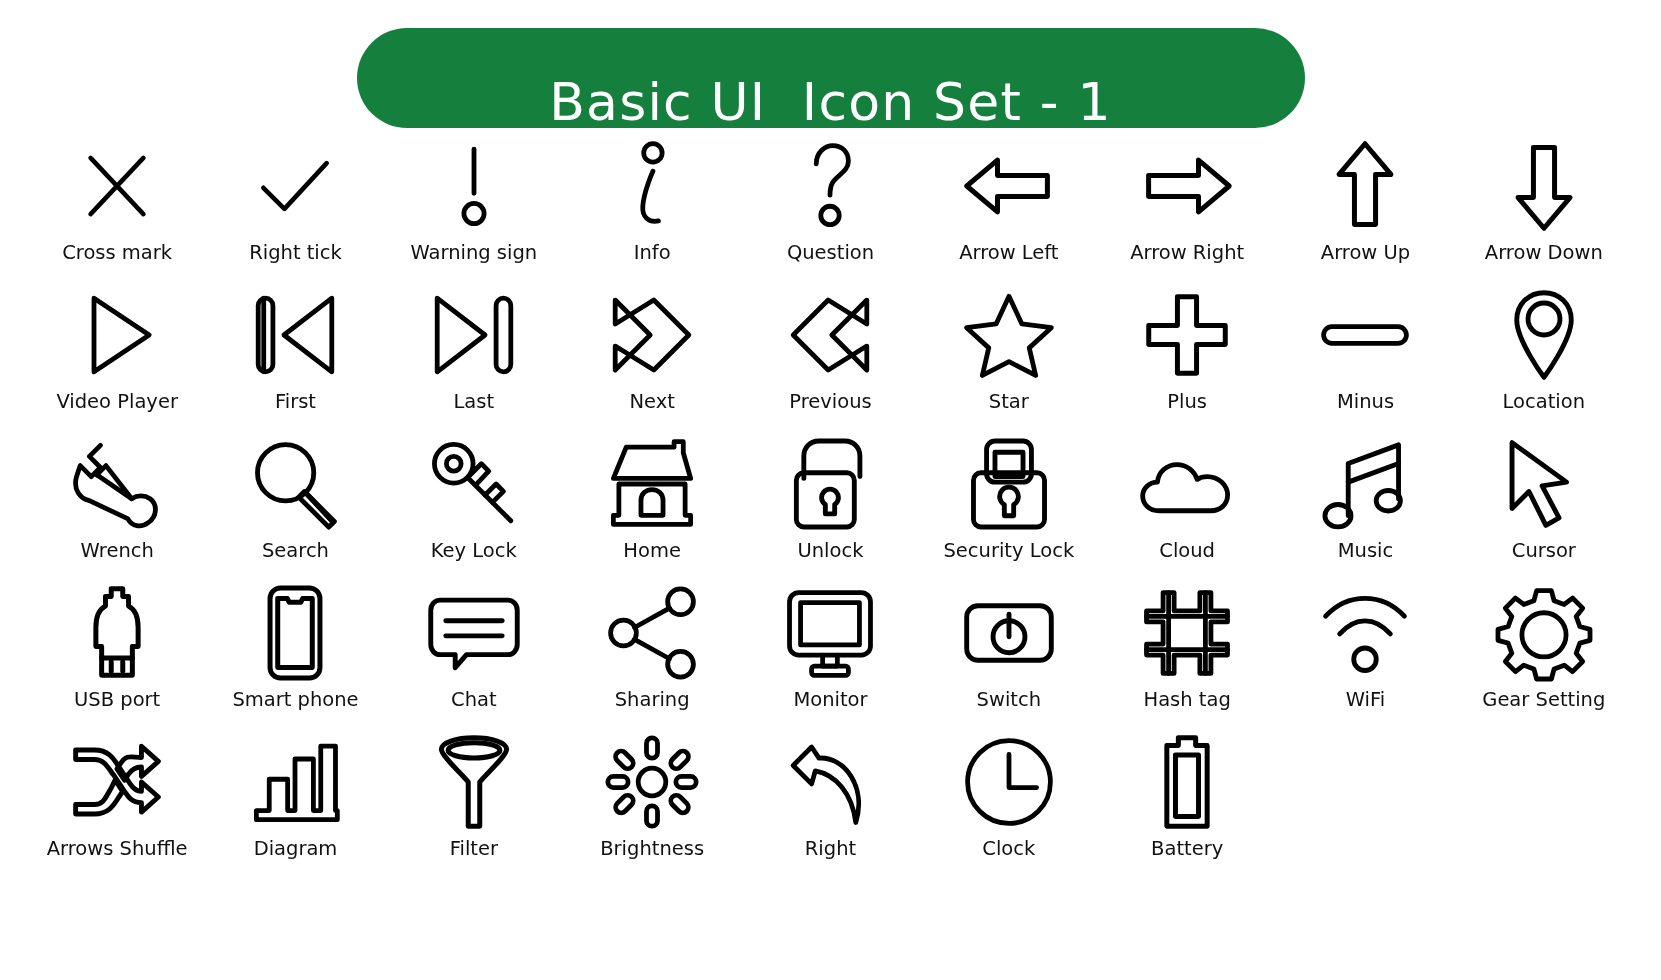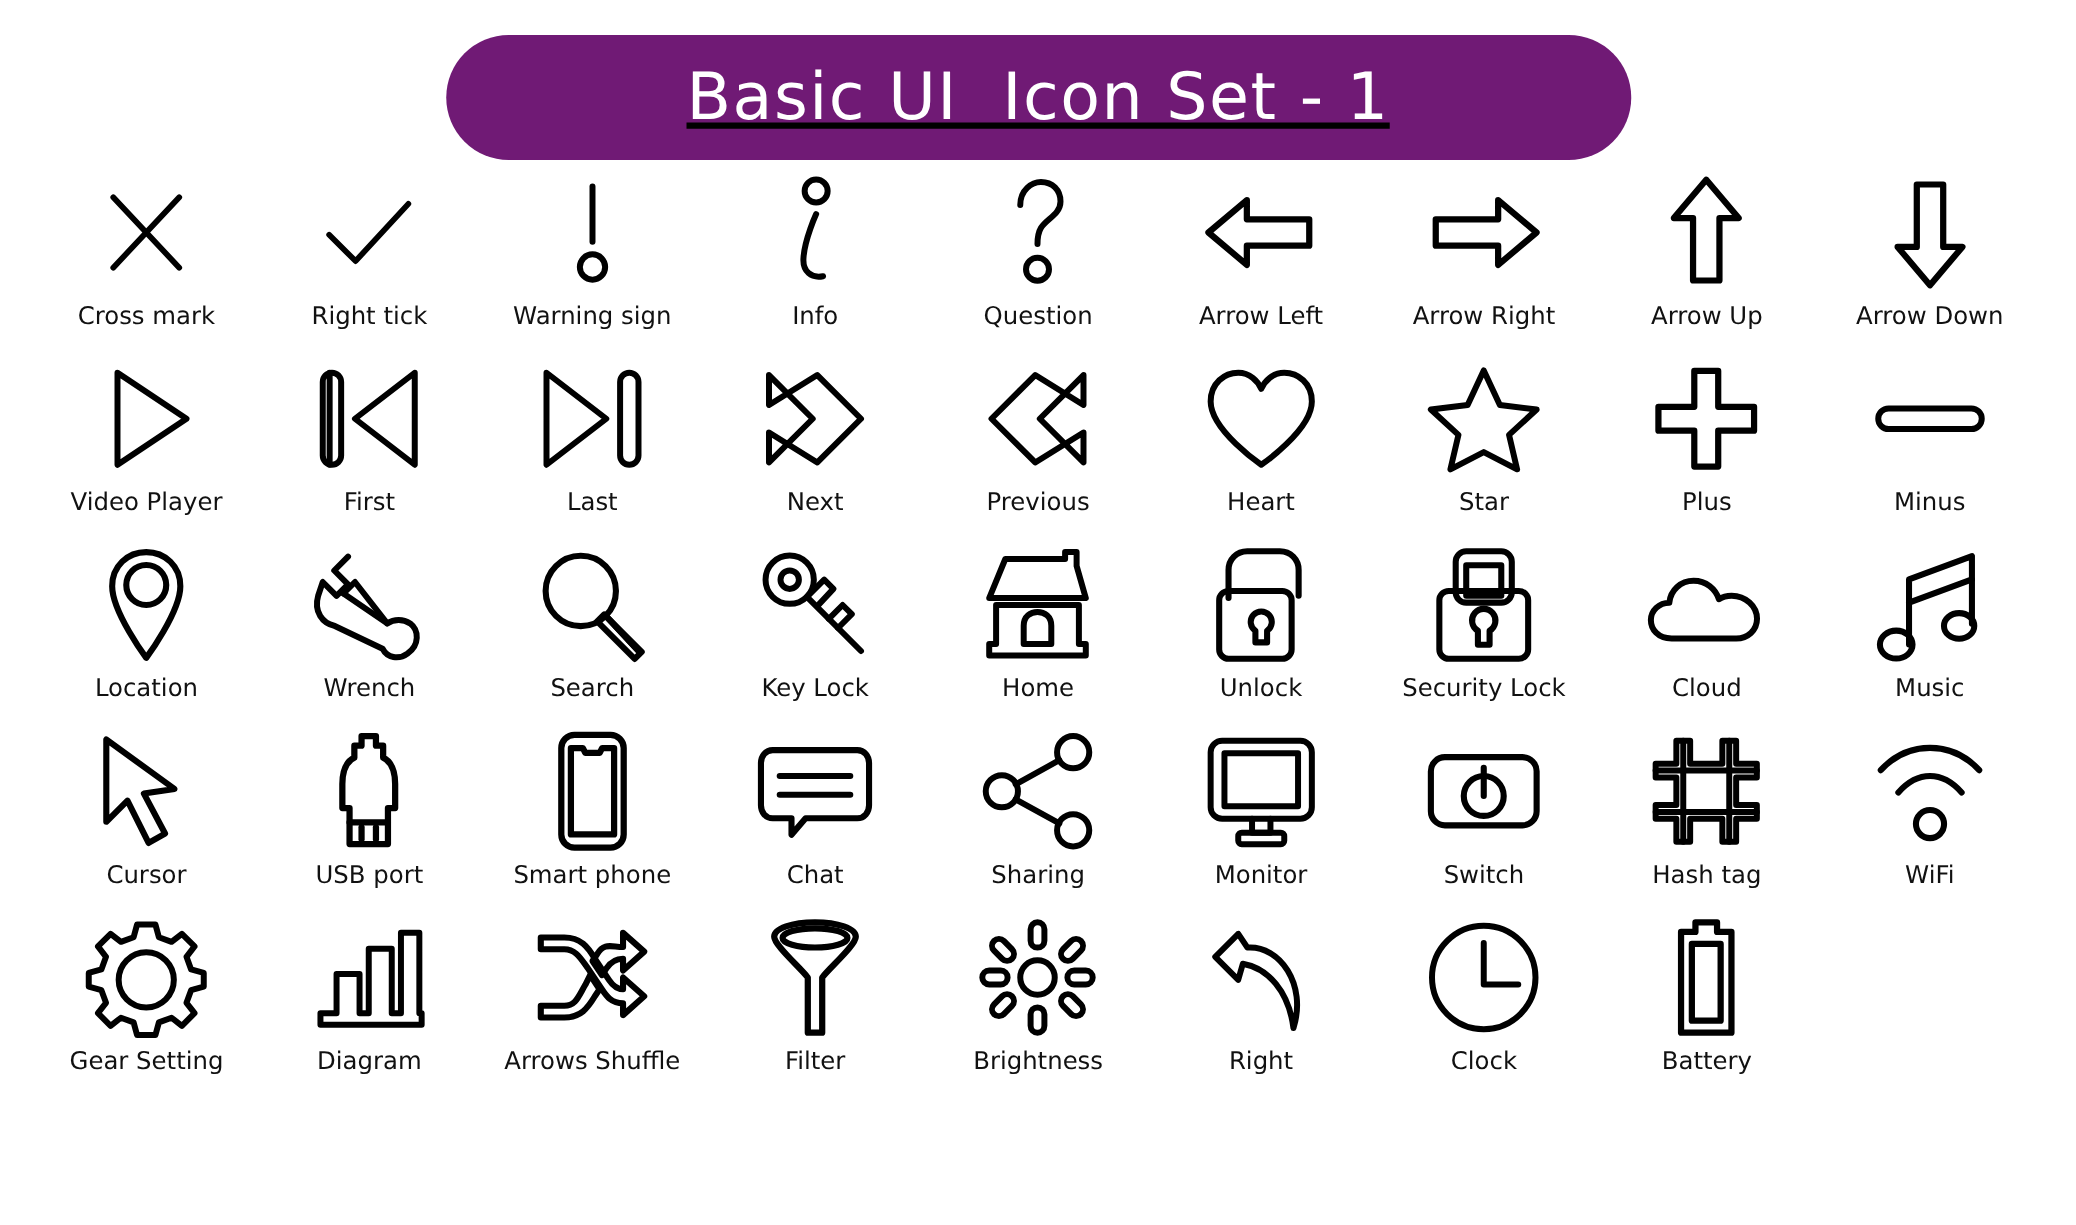--- a/index.html
+++ b/index.html
@@ -20,28 +20,27 @@
   
   .banner-wrap {
     position: absolute;
     top: 28px;
     left: 0;
     width: 1661px;
     display: flex;
     justify-content: center;
   }
   .banner {
-    background: #701a75;
+    background: #15803d;
     border-radius: 64px;
     width: 948px;
     height: 100px;
     display: flex;
-    align-items: center;
+    align-items: flex-end;
     justify-content: center;
-    text-decoration: underline;
   }
   .banner-title {
     color: #ffffff;
     font-family: "DejaVu Sans", sans-serif;
     font-size: 52px;
     font-weight: 400;
     letter-spacing: 1.2px;
     white-space: pre;
     line-height: 1;
   }
@@ -214,28 +213,20 @@
       <div class="cell">
         <div class="glyph">
           <svg width="92" height="92" viewBox="0 0 96 100">
             <path class="ico" d="M88 12 L50 50 L88 88 L88 62 L46 88 L8 50 L46 12 L88 38 Z"></path>
           </svg>
         </div>
         <div class="caption">Previous</div>
       </div>
       <div class="cell">
         <div class="glyph">
-          <svg width="92" height="86" viewBox="0 0 100 92">
-            <path class="ico" d="M50 86 C50 86 6 56 6 31 C6 15 18 6 30 6 C40 6 47 13 50 20 C53 13 60 6 70 6 C82 6 94 15 94 31 C94 56 50 86 50 86 Z"></path>
-          </svg>
-        </div>
-        <div class="caption">Heart</div>
-      </div>
-      <div class="cell">
-        <div class="glyph">
           <svg width="92" height="90" viewBox="0 0 100 96">
             <path class="ico" d="M50 6 L64 36 L96 40 L72 62 L79 92 L50 77 L21 92 L28 62 L4 40 L36 36 Z"></path>
           </svg>
         </div>
         <div class="caption">Star</div>
       </div>
       <div class="cell">
         <div class="glyph">
           <svg width="88" height="88" viewBox="0 0 92 92">
             <path class="ico" d="M36 6 L56 6 L56 36 L86 36 L86 56 L56 56 L56 86 L36 86 L36 56 L6 56 L6 36 L36 36 Z"></path>
@@ -439,35 +430,35 @@
         <div class="glyph">
           <svg width="92" height="94" viewBox="0 0 100 100">
             <path class="ico" d="M42 4 L58 4 L61 15 L72 19 L81 12 L92 23 L85 32 L89 43 L100 46 L100 58 L89 61 L85 72 L92 81 L81 92 L72 85 L61 89 L58 100 L42 100 L39 89 L28 85 L19 92 L8 81 L15 72 L11 61 L0 58 L0 46 L11 43 L15 32 L8 23 L19 12 L28 19 L39 15 Z"></path>
             <circle class="ico" cx="50" cy="52" r="24"></circle>
           </svg>
         </div>
         <div class="caption">Gear Setting</div>
       </div>
       <div class="cell">
         <div class="glyph">
-          <svg width="92" height="88" viewBox="0 0 100 94">
-            <path class="ico" d="M8 88 L8 78 L22 78 L22 44 L42 44 L42 78 L50 78 L50 22 L70 22 L70 78 L78 78 L78 8 L94 8 L94 78 L96 78 L96 88 Z"></path>
-          </svg>
-        </div>
-        <div class="caption">Diagram</div>
-      </div>
-      <div class="cell">
-        <div class="glyph">
           <svg width="94" height="80" viewBox="0 0 100 84">
             <path class="ico" d="M6 18 L26 18 C36 18 40 26 46 34 L58 52 C62 58 66 64 76 64 L76 74 L94 58 L76 42 L76 52 C72 52 68 50 64 44 L52 26 C46 16 40 8 26 8 L6 8 Z"></path>
             <path class="ico" d="M6 76 L26 76 C40 76 46 68 52 58 L56 52 L48 40 L44 48 C38 58 36 66 26 66 L6 66 Z"></path>
             <path class="ico" d="M76 4 L94 20 L76 36 L76 26 C70 26 66 28 62 34 L58 40 L50 28 L54 22 C60 12 66 16 76 16 Z"></path>
           </svg>
         </div>
         <div class="caption">Arrows Shuffle</div>
+      </div>
+      <div class="cell">
+        <div class="glyph">
+          <svg width="92" height="88" viewBox="0 0 100 94">
+            <path class="ico" d="M8 88 L8 78 L22 78 L22 44 L42 44 L42 78 L50 78 L50 22 L70 22 L70 78 L78 78 L78 8 L94 8 L94 78 L96 78 L96 88 Z"></path>
+          </svg>
+        </div>
+        <div class="caption">Diagram</div>
       </div>
       <div class="cell">
         <div class="glyph">
           <svg width="78" height="96" viewBox="0 0 80 100">
             <path class="ico" d="M6 16 C6 9 21 4 40 4 C59 4 74 9 74 16 C74 23 52 42 46 50 L46 96 L34 96 L34 50 C28 42 6 23 6 16 Z"></path>
             <ellipse class="ico" cx="40" cy="17" rx="27" ry="8"></ellipse>
           </svg>
         </div>
         <div class="caption">Filter</div>
       </div>

